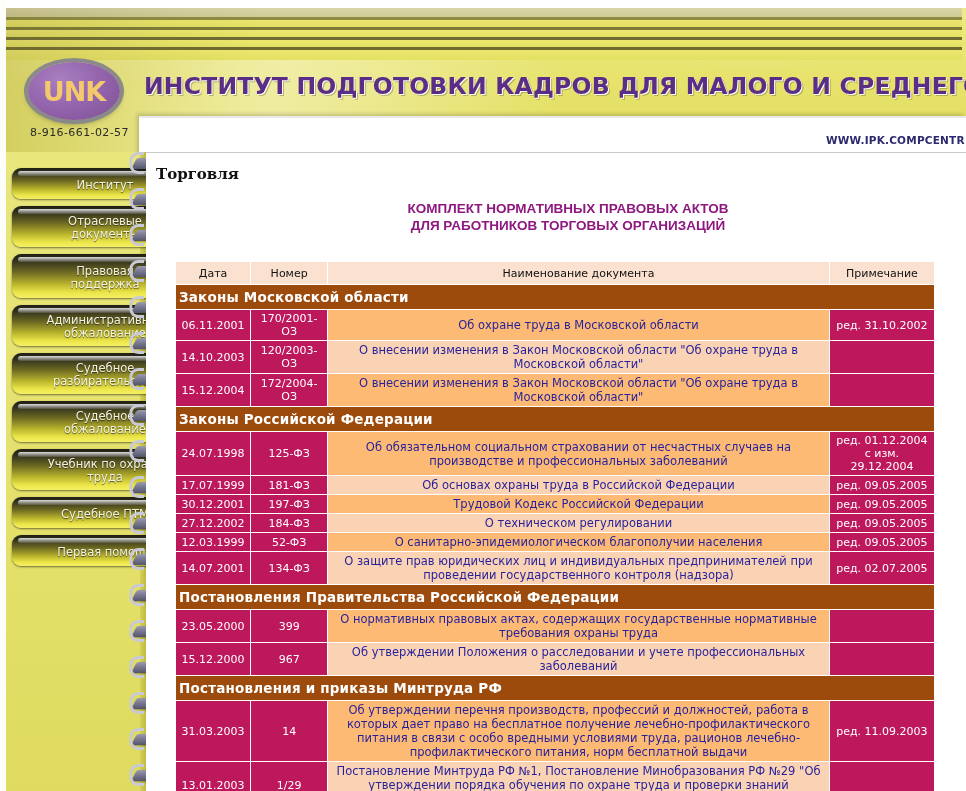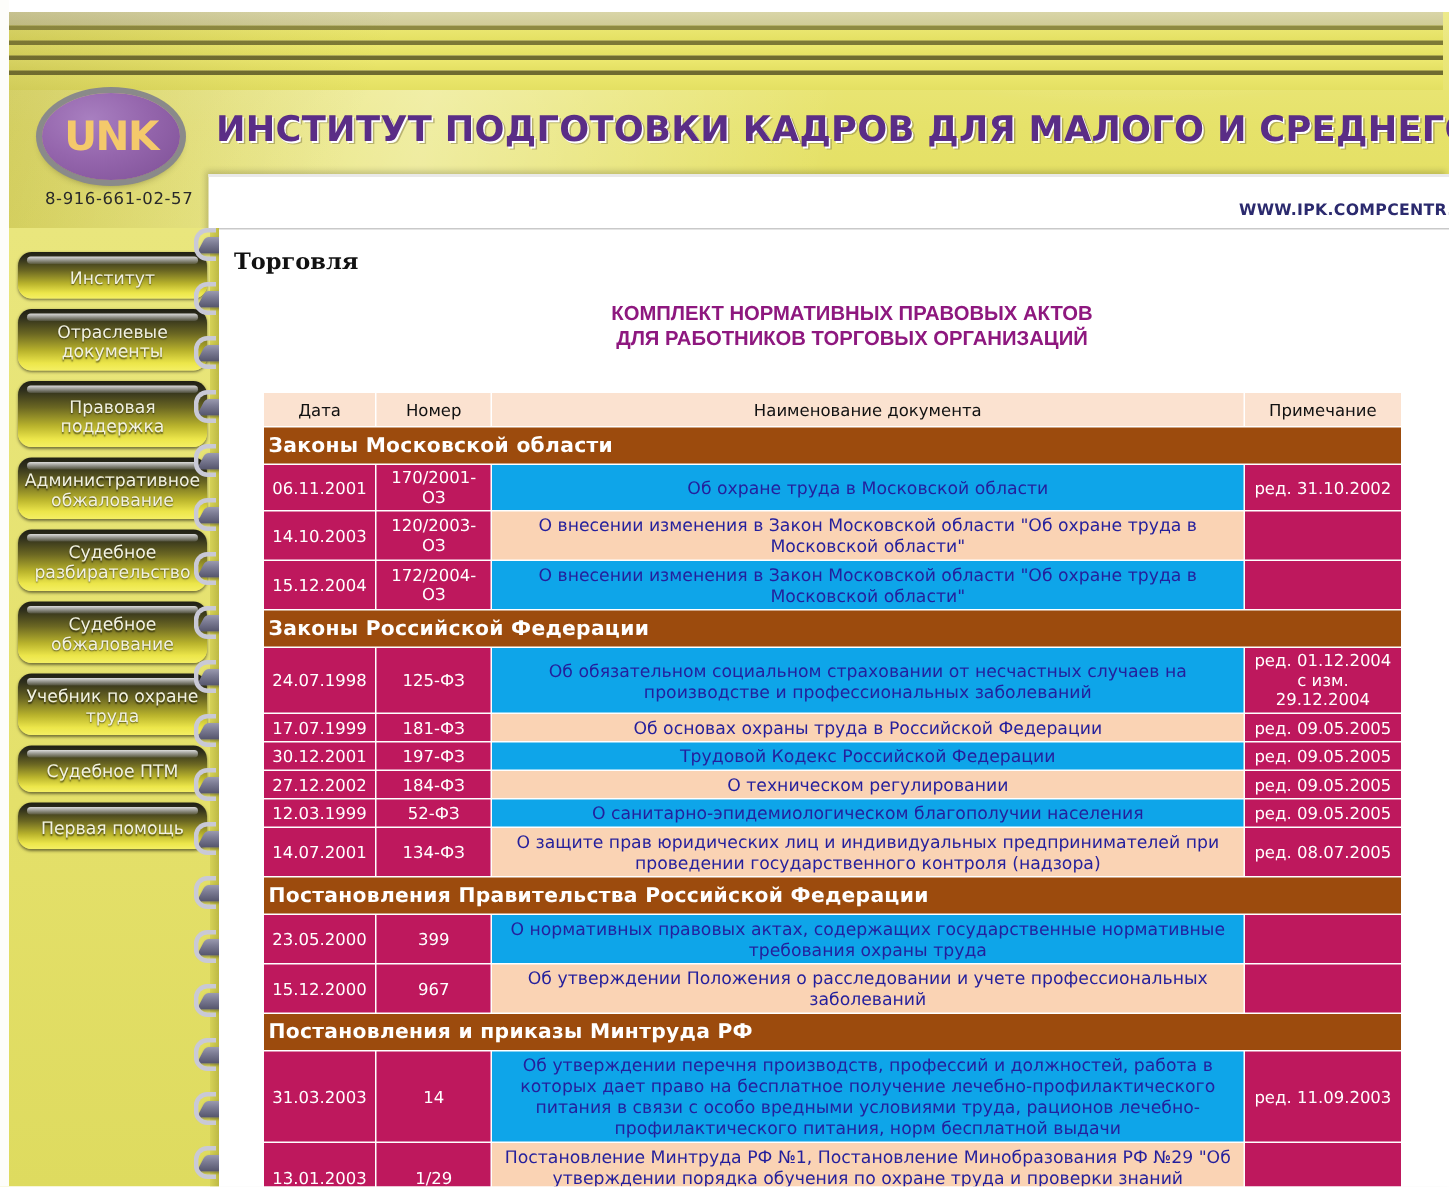--- a/index.html
+++ b/index.html
@@ -95,20 +95,21 @@
   #leftcol-white{position:absolute;left:0;top:152px;width:6px;height:639px;background:#fdfdfa;}
 
   
   #nav{position:absolute;left:12px;top:168px;width:126px;}
   .navbtn{
     position:relative;width:126px;margin-bottom:7px;border-radius:9px;
     background:linear-gradient(180deg,#1f1f14 0%, #2f2f1c 14%, #6a6622 40%, #b9b32c 68%, #ece64a 88%, #f4ef63 100%);
     box-shadow:0 1px 2px rgba(0,0,0,.5);
     text-align:center;
     cursor:pointer;
+    padding-left:30px;
   }
   .navbtn .gloss{
     position:absolute;left:6px;top:3px;right:6px;height:5px;border-radius:4px;
     background:linear-gradient(180deg,rgba(230,230,230,.95),rgba(140,140,140,.25));
   }
   .navbtn .lbl{
     display:block;padding:11px 4px 7px 4px;
     font-size:11.5px;color:#f2f2e2;line-height:13px;
     font-family:"DejaVu Sans",sans-serif;
     text-shadow:0 1px 1px rgba(0,0,0,.6);
@@ -166,21 +167,21 @@
   tr.section td{
     background:#9c4b0d;color:#ffffff;font-weight:bold;font-size:13.5px;
     text-align:left;height:20px;letter-spacing:.2px;
   }
   td.cell-date,td.cell-num,td.cell-note{
     background:#be185d;color:#ffffff;font-size:11px;text-align:center;
   }
   td.cell-name{
     color:#241f9c;font-size:11.5px;text-align:center;line-height:14px;
   }
-  tr.odd td.cell-name{background:#0ea5e9;}
+  tr.odd td.cell-name{background:#fdba74;}
   tr.even td.cell-name{background:#fad3b4;}
 </style>
 </head>
 <body>
 
 <div id="banner">
   <div id="banner-bg"></div>
   <div id="stripes">
       <div class="stripe" style="top: 0px; height: 9px; background: linear-gradient(rgb(217, 213, 168), rgb(207, 203, 150));"></div>
       <div class="stripe" style="top: 9px; height: 3px; background: rgb(142, 138, 66);"></div>
@@ -347,21 +348,21 @@
         <tr class="odd">
           <td class="cell-date">12.03.1999</td>
           <td class="cell-num">52-ФЗ</td>
           <td class="cell-name">О санитарно-эпидемиологическом благополучии населения</td>
           <td class="cell-note">ред. 09.05.2005</td>
         </tr>
         <tr class="even">
           <td class="cell-date">14.07.2001</td>
           <td class="cell-num">134-ФЗ</td>
           <td class="cell-name">О защите прав юридических лиц и индивидуальных предпринимателей при проведении государственного контроля (надзора)</td>
-          <td class="cell-note">ред. 08.07.2005</td>
+          <td class="cell-note">ред. 02.07.2005</td>
         </tr>
         <tr class="section">
           <td colspan="4">Постановления Правительства Российской Федерации</td>
         </tr>
         <tr class="odd">
           <td class="cell-date">23.05.2000</td>
           <td class="cell-num">399</td>
           <td class="cell-name">О нормативных правовых актах, содержащих государственные нормативные требования охраны труда</td>
           <td class="cell-note"></td>
         </tr>

